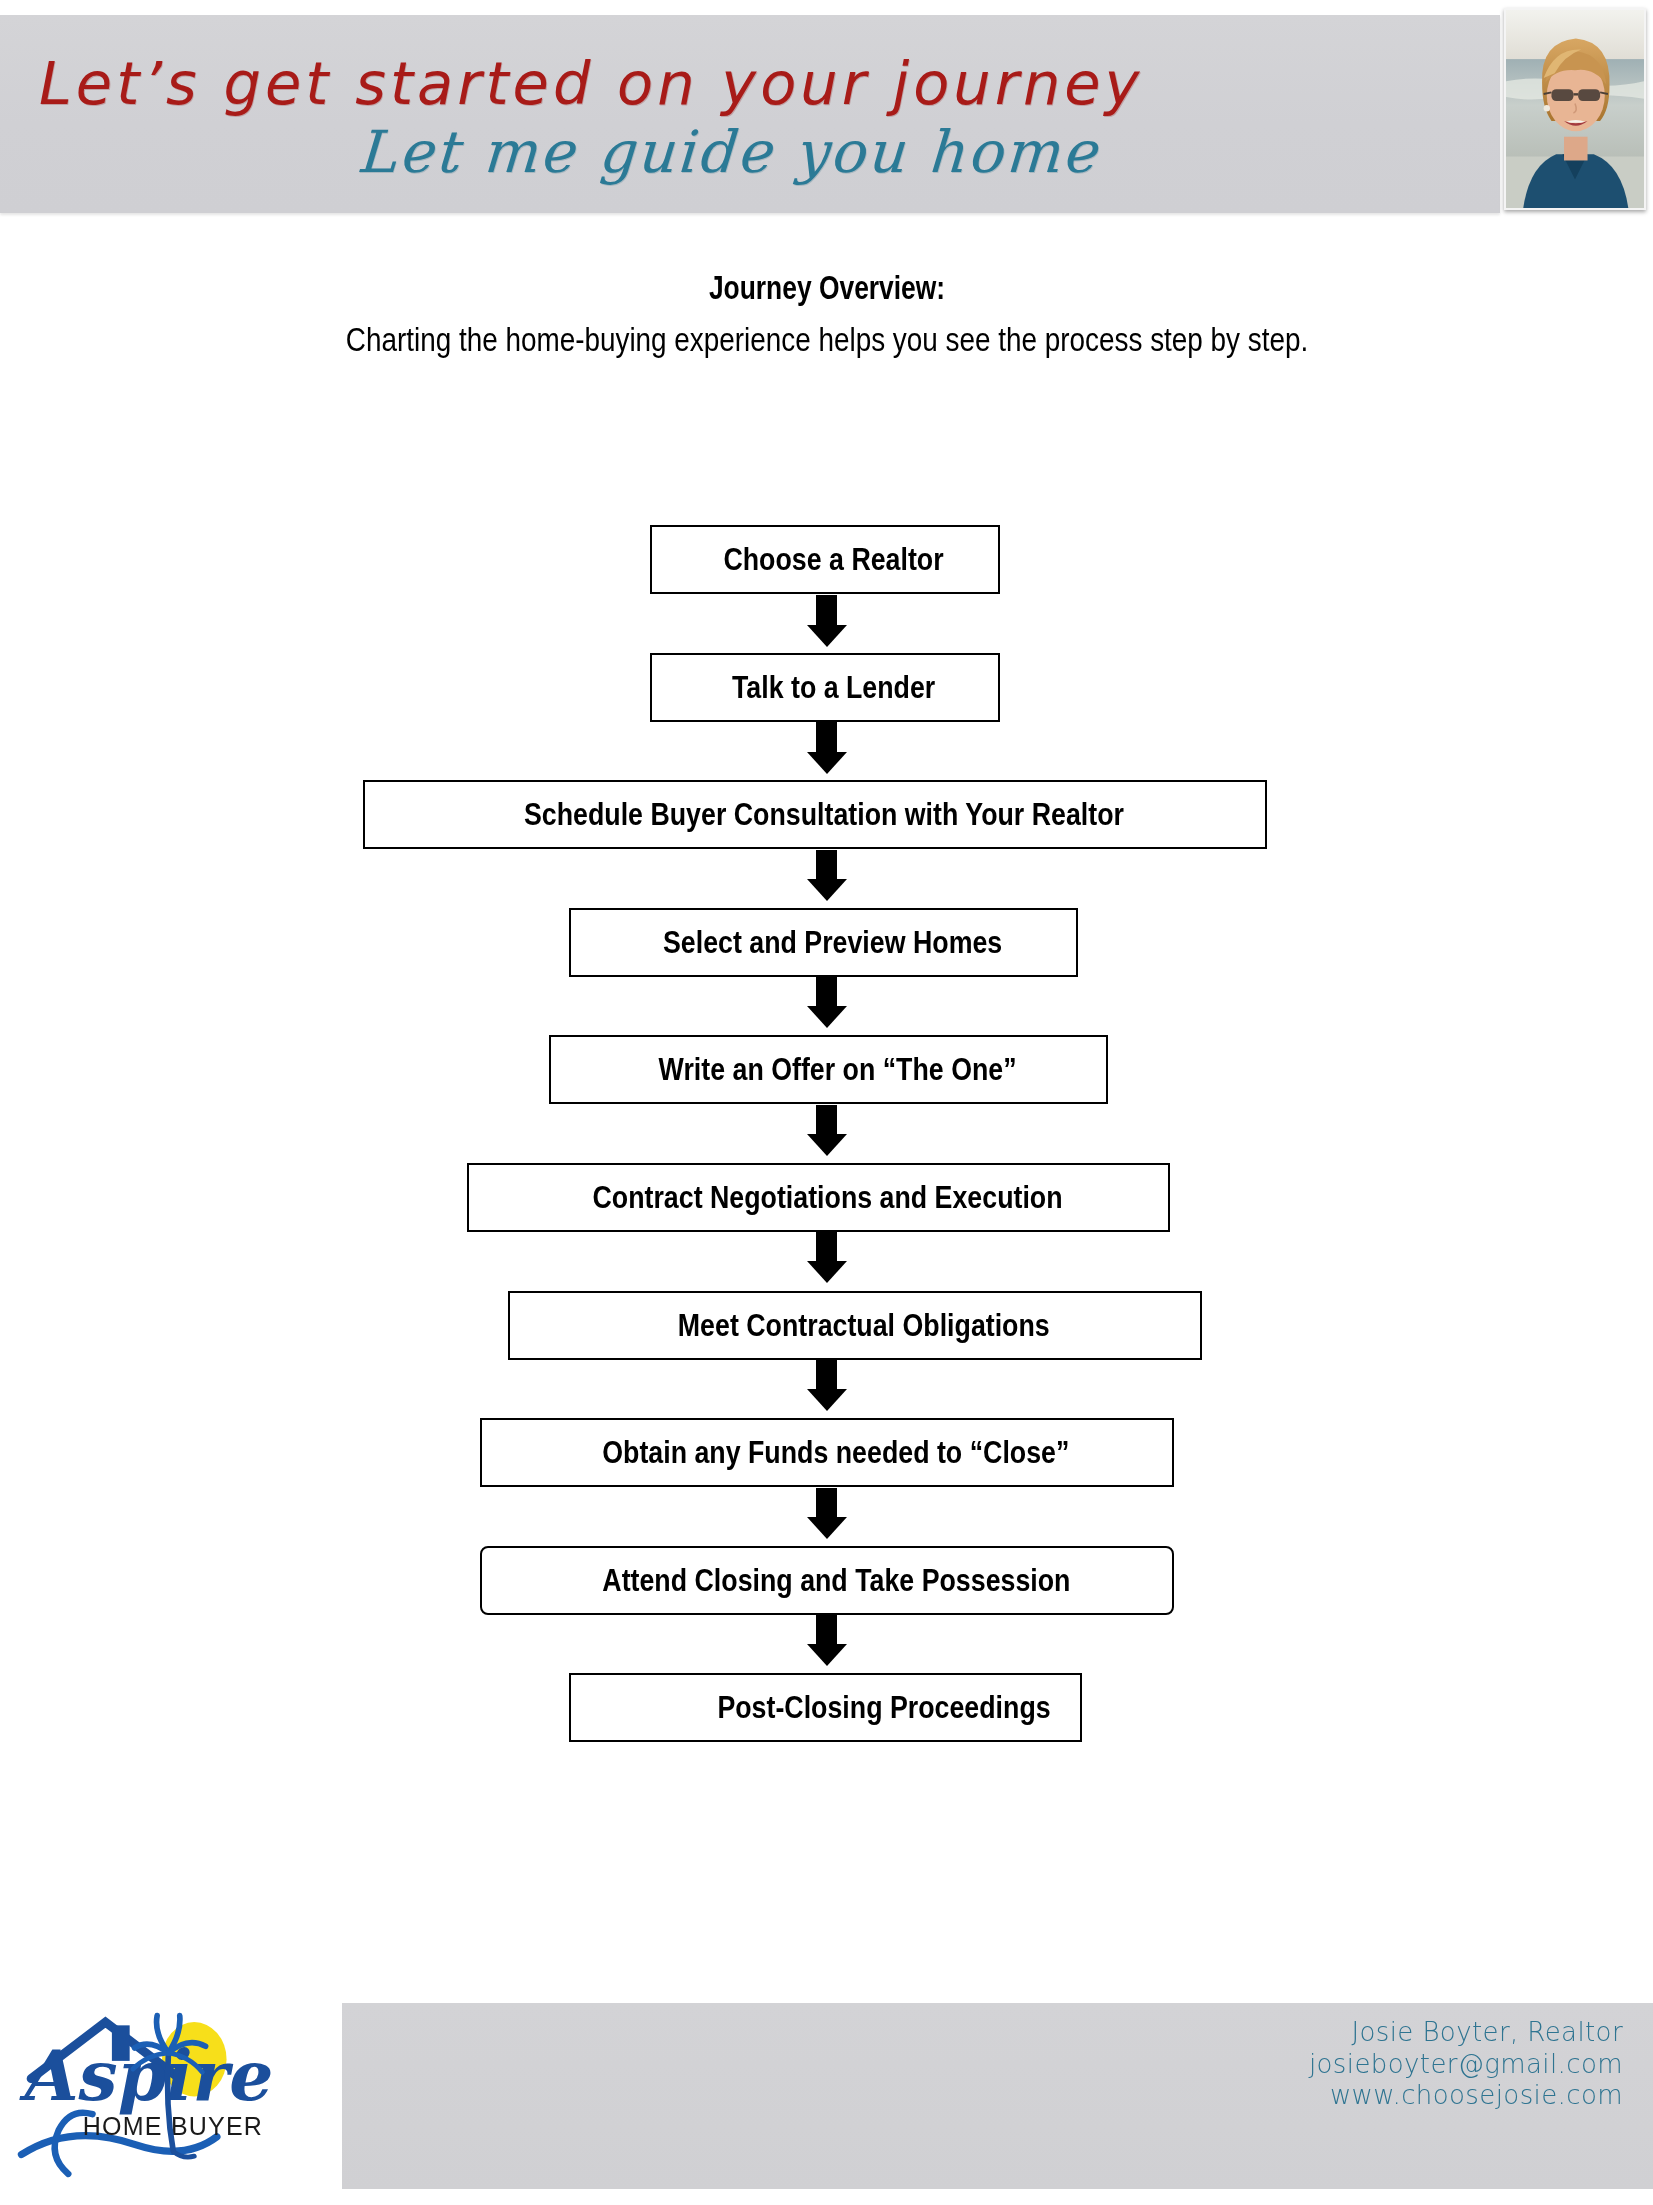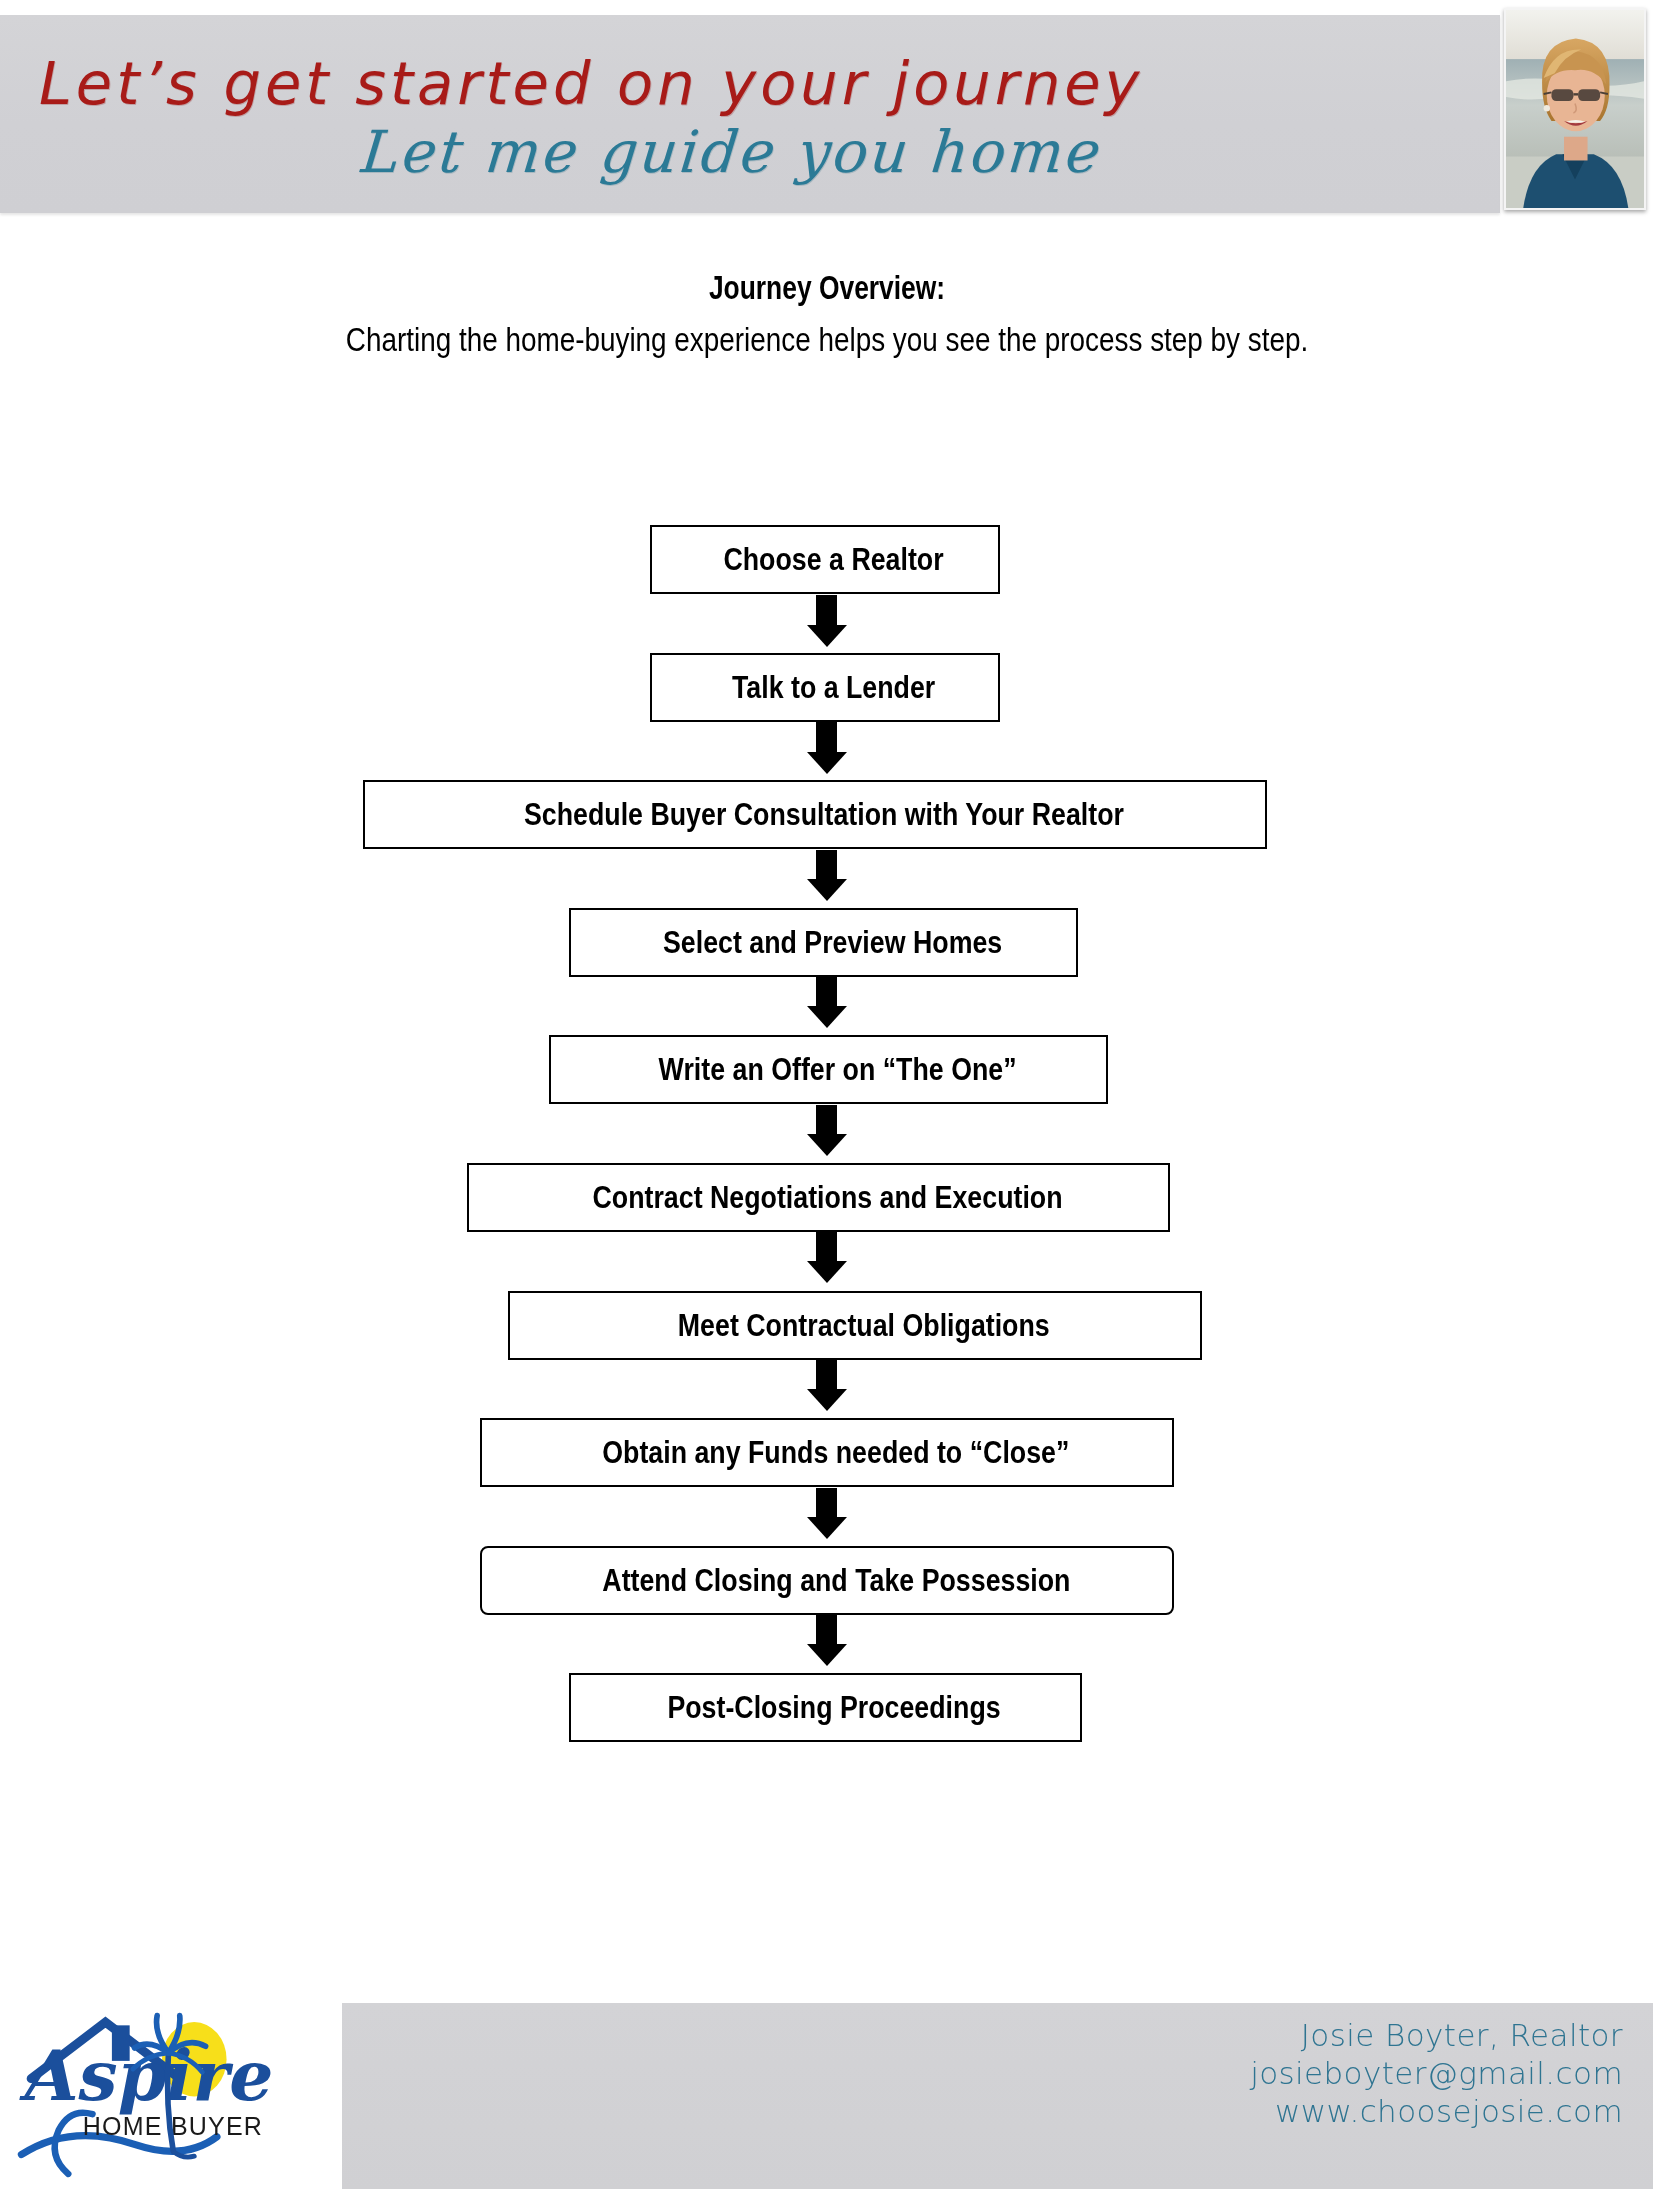--- a/index.html
+++ b/index.html
@@ -137,21 +137,21 @@
   #contact-block {
     position: absolute;
     left: 953px; top: 2017px;
     width: 670px;
     text-align: right;
     font-family: "DejaVu Sans", sans-serif;
     font-weight: 300;
     color: #2E7491;
     line-height: 1.22;
   }
-  .contact-line { font-size: 31px; letter-spacing: 0.4px; white-space: nowrap; }
+  .contact-line { font-size: 26px; letter-spacing: 0.4px; white-space: nowrap; }
 
   
   #brand-logo {
     position: absolute;
     left: 14.5px; top: 2001px;
     width: 323px; height: 190px;
   }
   #brand-logo svg { display: block; width: 100%; height: 100%; }
 </style>
 </head>
@@ -255,21 +255,21 @@
     <div class="flow-step" style="left:480px; top:901px; width:694px;">
       <span class="flow-step-label">Obtain any Funds needed to “Close”</span>
     </div>
     <div class="flow-arrow" style="left:816px; top:971px; height:31px;"></div>
 
     <div class="flow-step" style="left:480px; top:1029px; width:694px;border-radius:8px;">
       <span class="flow-step-label">Attend Closing and Take Possession</span>
     </div>
     <div class="flow-arrow" style="left:816px; top:1098px; height:31px;"></div>
 
-    <div class="flow-step" style="left:569px; top:1156px; width:513px;">
+    <div class="flow-step" style="left:569px; top:1156px; width:513px;justify-content:flex-end;">
       <span class="flow-step-label">Post-Closing Proceedings</span>
     </div>
 
   </div>
 
   <div id="footer-bar"></div>
 
   <div id="brand-logo">
     <svg viewBox="0 0 400 235">
 

